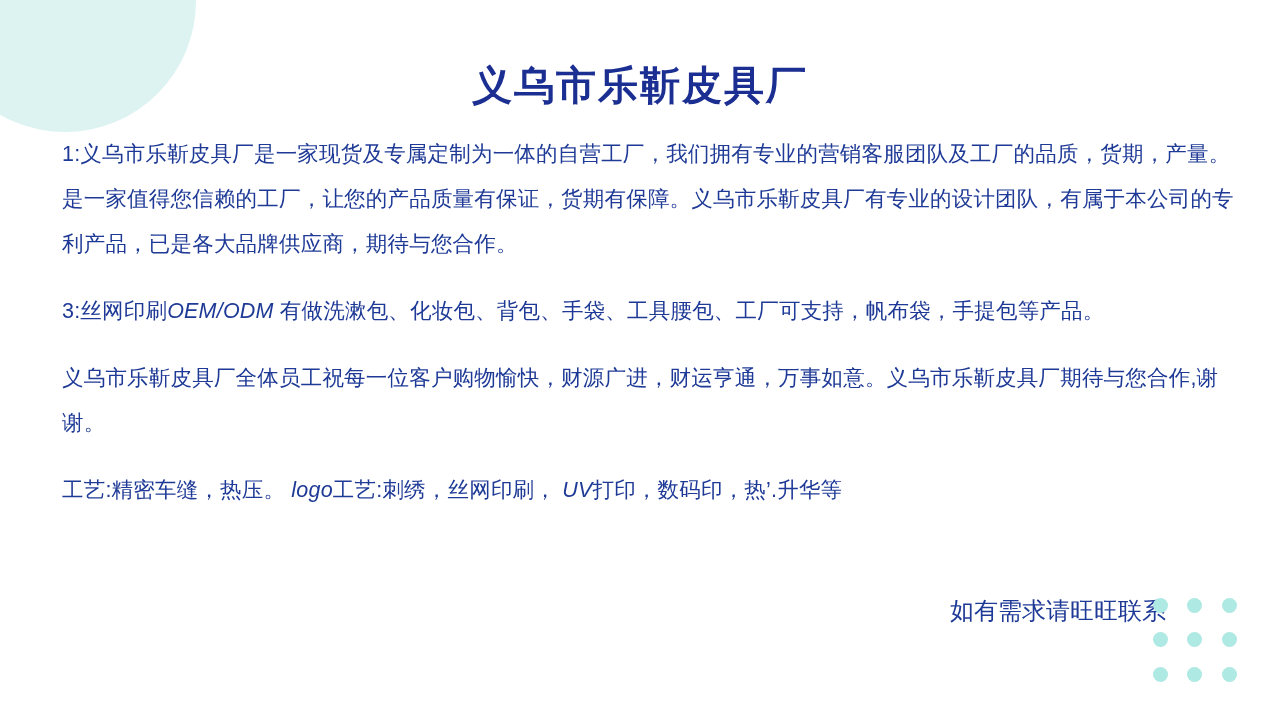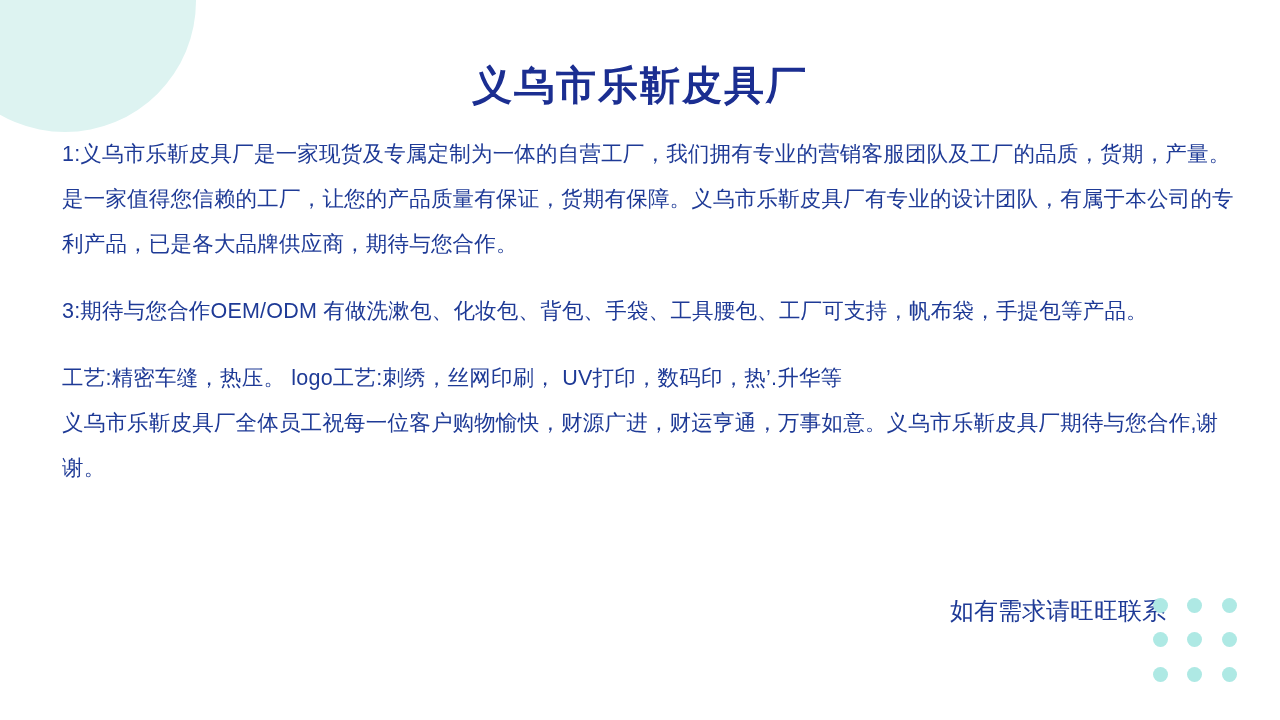--- a/index.html
+++ b/index.html
@@ -77,20 +77,21 @@
     line-height: 45px;
     letter-spacing: 0.2px;
   }
   .para {
     margin: 0 0 22px 0;
     text-align: left;
   }
   .para.tight { margin-bottom: 0; }
   .para:last-child { margin-bottom: 0; }
   .it {
+    font-style: italic;
   }
 
   
   .footer-note {
     position: absolute;
     left: 876px;
     top: 597px;
     width: 290px;
     text-align: right;
     color: #1e3a96;
@@ -106,25 +107,25 @@
 
   <div class="deco-circle" style="background: rgb(221, 243, 241);"></div>
 
   <h1 class="title" style="color: rgb(27, 46, 145);">义乌市乐靳皮具厂</h1>
 
   <div class="body-block" style="color: rgb(30, 58, 150);">
 
     <p class="para">1:义乌市乐靳皮具厂是一家现货及专属定制为一体的自营工厂，我们拥有专业的营销客服团队及工厂的品质，货期，产量。是一家值得您信赖的工厂，让您的产品质量有保证，货期有保障。义乌市乐靳皮具厂有专业的设计团队，有属于本公司的专利产品，已是各大品牌供应商，期待与您合作。</p>
 
 
-    <p class="para"><span>3:期待与您合作</span><span class="it">OEM/ODM</span><span> 有做洗漱包、化妆包、背包、手袋、工具腰包、工厂可支持，帆布袋，手提包等产品。</span></p>
+    <p class="para"><span>3:丝网印刷</span><span class="it">OEM/ODM</span><span> 有做洗漱包、化妆包、背包、手袋、工具腰包、工厂可支持，帆布袋，手提包等产品。</span></p>
+
+    <p class="para">义乌市乐靳皮具厂全体员工祝每一位客户购物愉快，财源广进，财运亨通，万事如意。义乌市乐靳皮具厂期待与您合作,谢谢。</p>
 
     <p class="para tight"><span>工艺:精密车缝，热压。 </span><span class="it">logo</span><span>工艺:刺绣，丝网印刷， </span><span class="it">UV</span><span>打印，数码印，热’.升华等</span></p>
-
-    <p class="para">义乌市乐靳皮具厂全体员工祝每一位客户购物愉快，财源广进，财运亨通，万事如意。义乌市乐靳皮具厂期待与您合作,谢谢。</p>
 
   </div>
 
   <div class="footer-note" style="color: rgb(30, 58, 150);">如有需求请旺旺联系</div>
 
   <div class="deco-dots">
     <i style="background: rgb(174, 233, 228);"></i>
     <i style="background: rgb(174, 233, 228);"></i>
     <i style="background: rgb(174, 233, 228);"></i>
     <i style="background: rgb(174, 233, 228);"></i>

